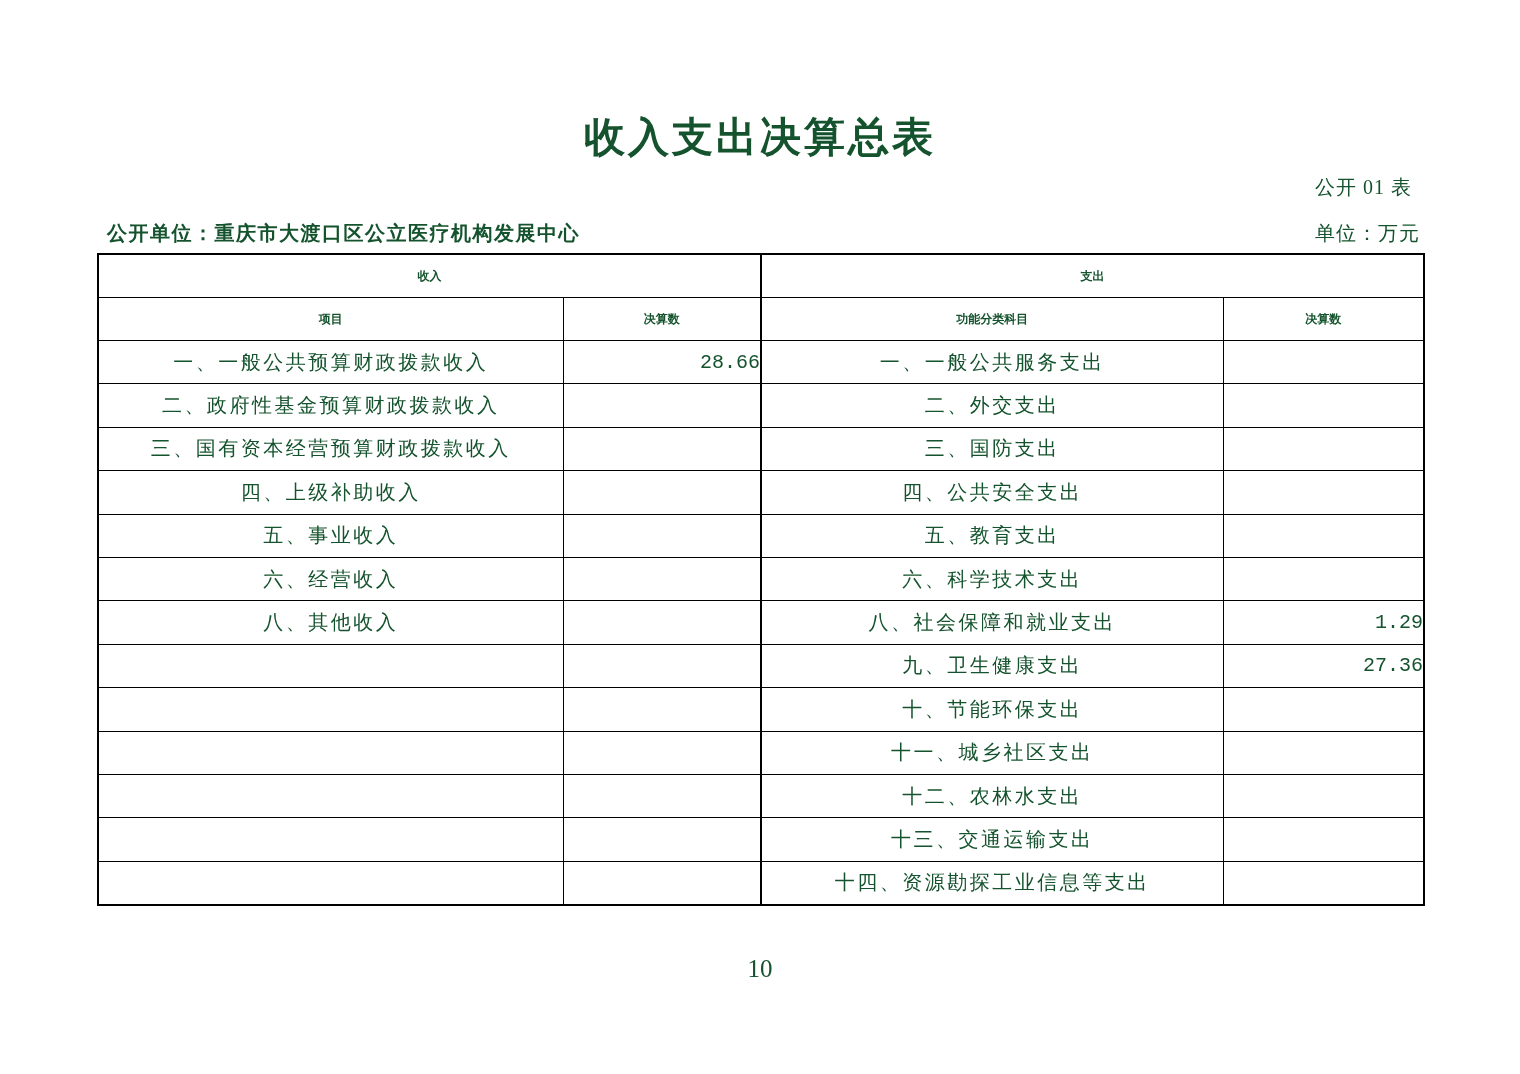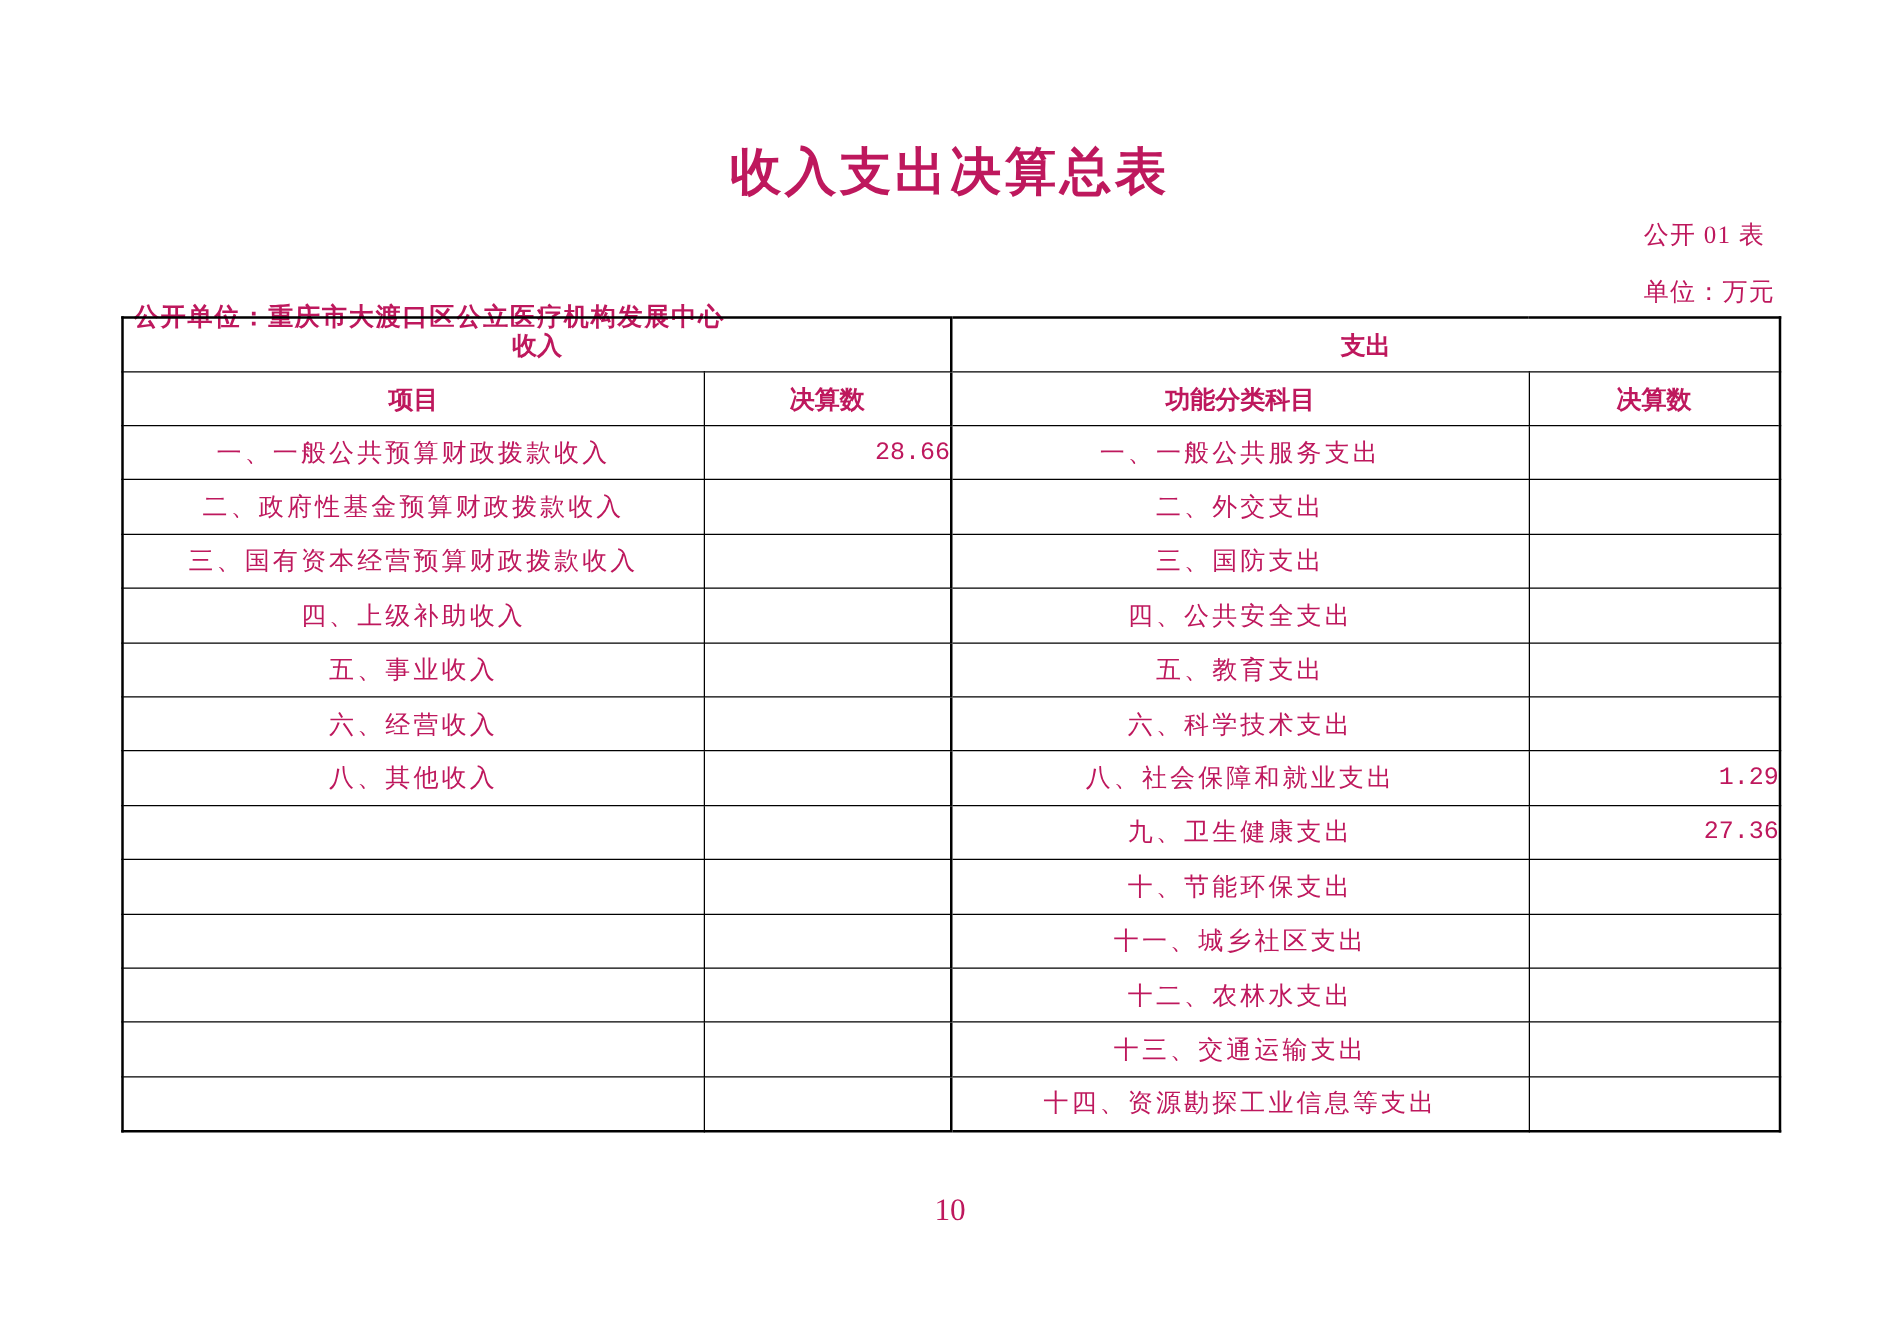--- a/index.html
+++ b/index.html
@@ -4,21 +4,21 @@
 <style>
   html, body {
     margin: 0; padding: 0;
     background: #ffffff;
   }
   .page {
     position: relative;
     width: 1520px;
     height: 1074px;
     background: #ffffff;
-    color: #be185d;
+    color: #14532d;
     overflow: hidden;
     font-family: "Liberation Serif", serif;
   }
   .title {
     position: absolute;
     top: 110px; left: 0;
     width: 100%;
     margin: 0;
     text-align: center;
     font-family: "Liberation Sans", sans-serif;
@@ -31,21 +31,20 @@
     top: 174px; right: 108px;
     font-size: 20px;
     letter-spacing: 1px;
   }
   .public-unit {
     position: absolute;
     top: 220px; left: 107px;
     font-size: 20px;
     font-weight: bold;
     letter-spacing: 1.5px;
-    margin-top: 20px;
   }
   .unit-note {
     position: absolute;
     top: 220px; right: 100px;
     font-size: 20px;
     letter-spacing: 1px;
   }
   table.budget {
     position: absolute;
     top: 253px; left: 97px;
@@ -56,21 +55,21 @@
   }
   table.budget th, table.budget td {
     border: 1px solid #000;
     padding: 0;
     overflow: hidden;
     white-space: nowrap;
   }
   table.budget thead th {
     font-family: "Liberation Sans", sans-serif;
     font-weight: bold;
-    font-size: 20px;
+    font-size: 12px;
     height: 42px;
     text-align: center;
   }
   table.budget td {
     height: 42.4px;
     font-size: 20px;
   }
   td.item {
     text-align: center;
     padding-left: 13px;

